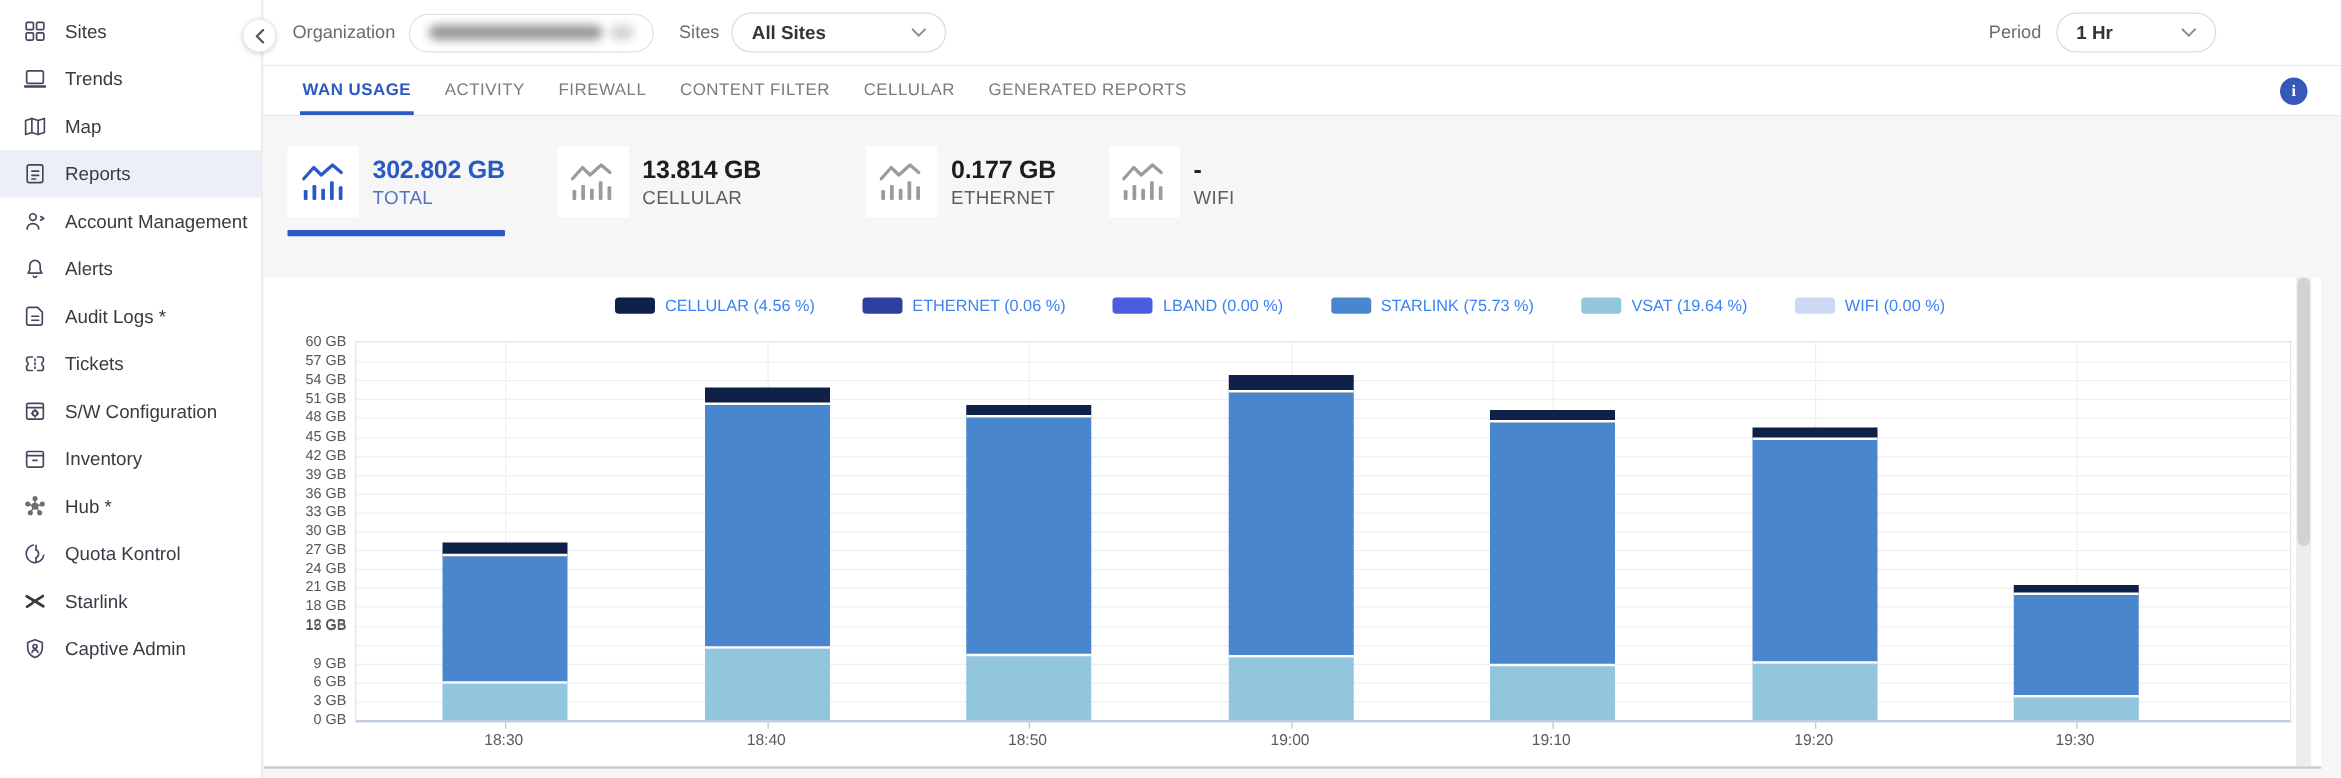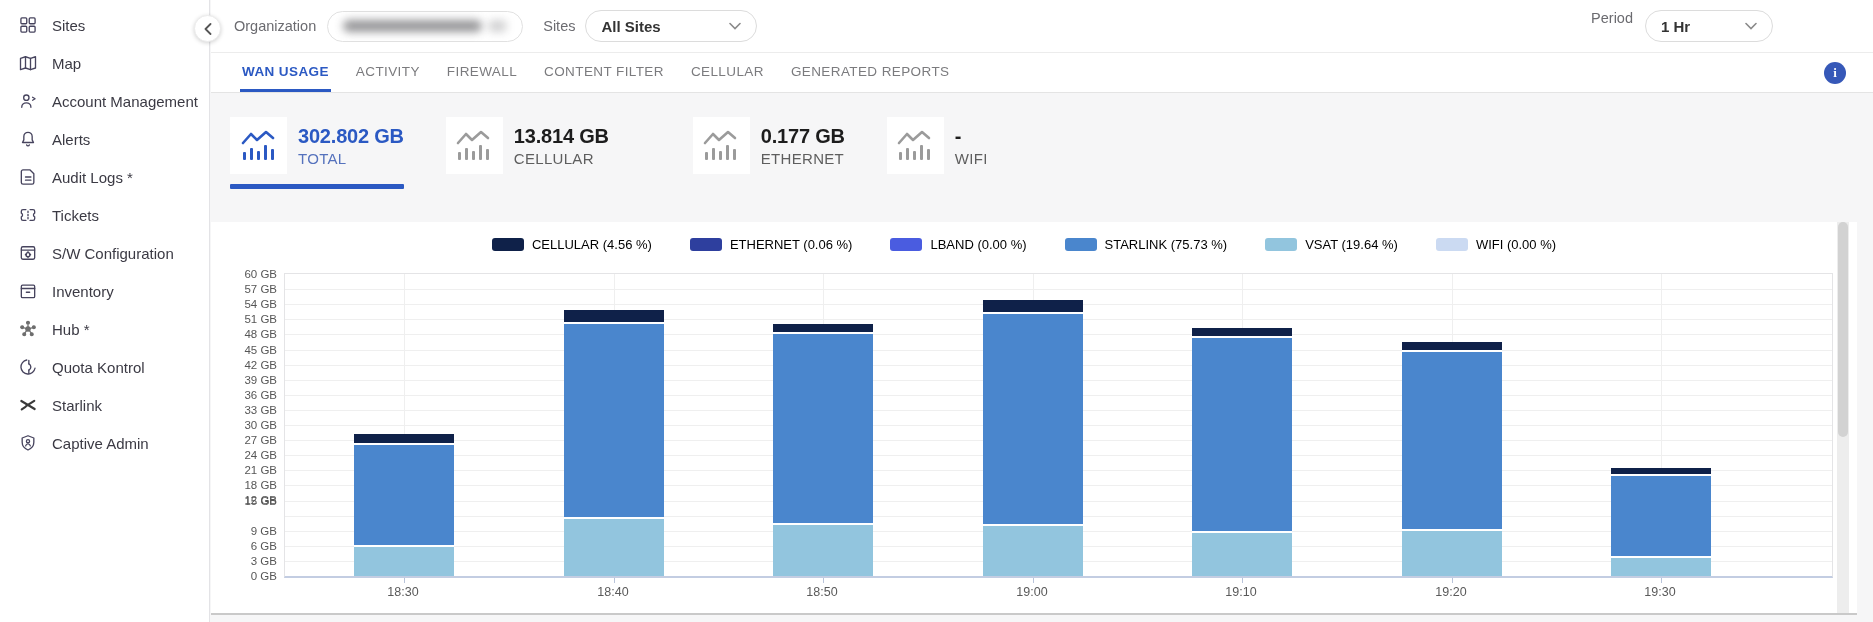--- a/index.html
+++ b/index.html
@@ -26,21 +26,21 @@
   .org-pill{position:relative;width:196px;height:31px;border:1px solid #e1e1e1;border-radius:16px;
     margin-left:11px;background:#fff;display:flex;align-items:center;padding:0 15px;box-sizing:border-box;cursor:pointer;}
   .smudge{height:12px;background:#7d7d80;filter:blur(4px);border-radius:6px;}
   .smudge.main{width:148px;opacity:.8;}
   .smudge.tail{width:20px;opacity:.35;margin-left:6px;}
   .sites-label{margin-left:20px;}
   .select-pill{height:32px;border:1px solid #dcdcdc;border-radius:16px;display:flex;align-items:center;
     justify-content:space-between;padding:0 15px;box-sizing:border-box;background:#fff;
     font-size:15px;font-weight:bold;color:#333;cursor:pointer;}
   .sites-pill{width:172px;margin-left:10px;}
-  .tb-right{margin-left:auto;display:flex;align-items:flex-start;margin-right:100px;}
+  .tb-right{margin-left:auto;display:flex;align-items:center;margin-right:100px;}
   .period-pill{width:128px;margin-left:12px;}
   
   .tabsbar{position:absolute;left:211px;top:53px;width:1662px;height:40px;background:#fff;
     border-bottom:1px solid #e4e4e4;display:flex;align-items:stretch;padding-left:29px;box-sizing:border-box;}
   .tab{display:flex;align-items:center;margin-right:23px;padding:0 2px;font-size:13.5px;
     letter-spacing:.4px;color:#7b7b7e;cursor:pointer;border-bottom:3px solid transparent;box-sizing:border-box;}
   .tab.active{color:#2b59c3;font-weight:bold;border-bottom-color:#2b59c3;}
   .info-btn{position:absolute;right:27px;top:9px;width:22px;height:22px;border-radius:50%;
     background:#3658b8;color:#fff;font-size:13px;font-weight:bold;display:flex;align-items:center;
     justify-content:center;cursor:pointer;font-family:"Liberation Serif",serif;}
@@ -55,21 +55,21 @@
   .card-value{font-size:20px;font-weight:bold;color:#1d1d1d;letter-spacing:-.2px;line-height:1.15;}
   .card-label{font-size:15px;color:#5e5e5e;letter-spacing:.3px;margin-top:2px;}
   .card.selected .card-value{color:#2b59c3;}
   .card.selected .card-label{color:#5572bd;}
   .card-underline{height:5px;margin-top:10px;border-radius:1px;background:transparent;}
   .card.selected .card-underline{background:#2b59c3;}
   
   .chart-panel{position:absolute;left:0;top:129px;width:1646px;height:391px;background:#fff;
     border-bottom:2px solid #c9c9c9;box-sizing:content-box;}
   .legend{position:absolute;top:15px;left:0;width:1626px;display:flex;justify-content:center;gap:38px;}
-  .legend-item{display:flex;align-items:center;gap:8px;font-size:13px;color:#000000;cursor:pointer;}
+  .legend-item{display:flex;align-items:center;gap:8px;font-size:13px;color:#3b82f6;cursor:pointer;}
   .swatch{width:32px;height:13px;border-radius:3px;flex:none;}
   .plot{position:absolute;left:73px;top:51px;width:1547px;height:302px;border:1px solid #e4e4e6;
     border-bottom:2px solid #c3cde2;overflow:visible;}
   .grid-h{position:absolute;left:0;width:100%;height:1px;background:#efefef;}
   .grid-v{position:absolute;top:0;width:1px;height:100%;background:#efefef;}
   .xtick{position:absolute;width:1px;height:5px;background:#b9c4da;}
   .seg{position:absolute;box-sizing:border-box;}
   .seg.gap{border-bottom:2px solid #fff;}
   .ylabels{position:absolute;left:0;top:52px;width:66px;height:302px;}
   .ylabel{position:absolute;right:0;transform:translateY(-50%);font-size:11.5px;color:#565656;white-space:nowrap;}
@@ -93,26 +93,48 @@
               <rect x="13.5" y="13.5" width="7" height="7" rx="1.2"></rect>
             </g>
           </svg>
         </span>
         <span class="s-label">Sites</span>
       </div>
       <div class="s-item">
         <span class="s-icon">
           <svg width="20" height="20" viewBox="0 0 24 24">
             <g stroke="#47445e" stroke-width="1.6" fill="none" stroke-linecap="round" stroke-linejoin="round">
+              <rect x="4" y="4.5" width="16" height="12" rx="1.5"></rect>
+              <path d="M2.5 19.5h19" stroke-width="2.4"></path>
+            </g>
+          </svg>
+        </span>
+        <span class="s-label">Trends</span>
+      </div>
+      <div class="s-item">
+        <span class="s-icon">
+          <svg width="20" height="20" viewBox="0 0 24 24">
+            <g stroke="#47445e" stroke-width="1.6" fill="none" stroke-linecap="round" stroke-linejoin="round">
               <path d="M9 4.5 15 6.5 21 4.5 V18 L15 20 9 18 3 20 V6.5 Z"></path>
               <path d="M9 4.5V18M15 6.5V20"></path>
             </g>
           </svg>
         </span>
         <span class="s-label">Map</span>
+      </div>
+      <div class="s-item active">
+        <span class="s-icon">
+          <svg width="20" height="20" viewBox="0 0 24 24">
+            <g stroke="#47445e" stroke-width="1.6" fill="none" stroke-linecap="round" stroke-linejoin="round">
+              <rect x="4.5" y="3.5" width="15" height="17" rx="2"></rect>
+              <path d="M9 9.5h6.5M9 13.5h6.5M9 17h3.5"></path>
+            </g>
+          </svg>
+        </span>
+        <span class="s-label">Reports</span>
       </div>
       <div class="s-item">
         <span class="s-icon">
           <svg width="20" height="20" viewBox="0 0 24 24">
             <g stroke="#47445e" stroke-width="1.6" fill="none" stroke-linecap="round" stroke-linejoin="round">
               <circle cx="10" cy="8" r="3.2"></circle>
               <path d="M4.5 19.5c0-3.1 2.4-5.2 5.5-5.2s5.5 2.1 5.5 5.2"></path>
               <path d="M17.5 7.5l3 1.8-3 1.8"></path>
             </g>
           </svg>

